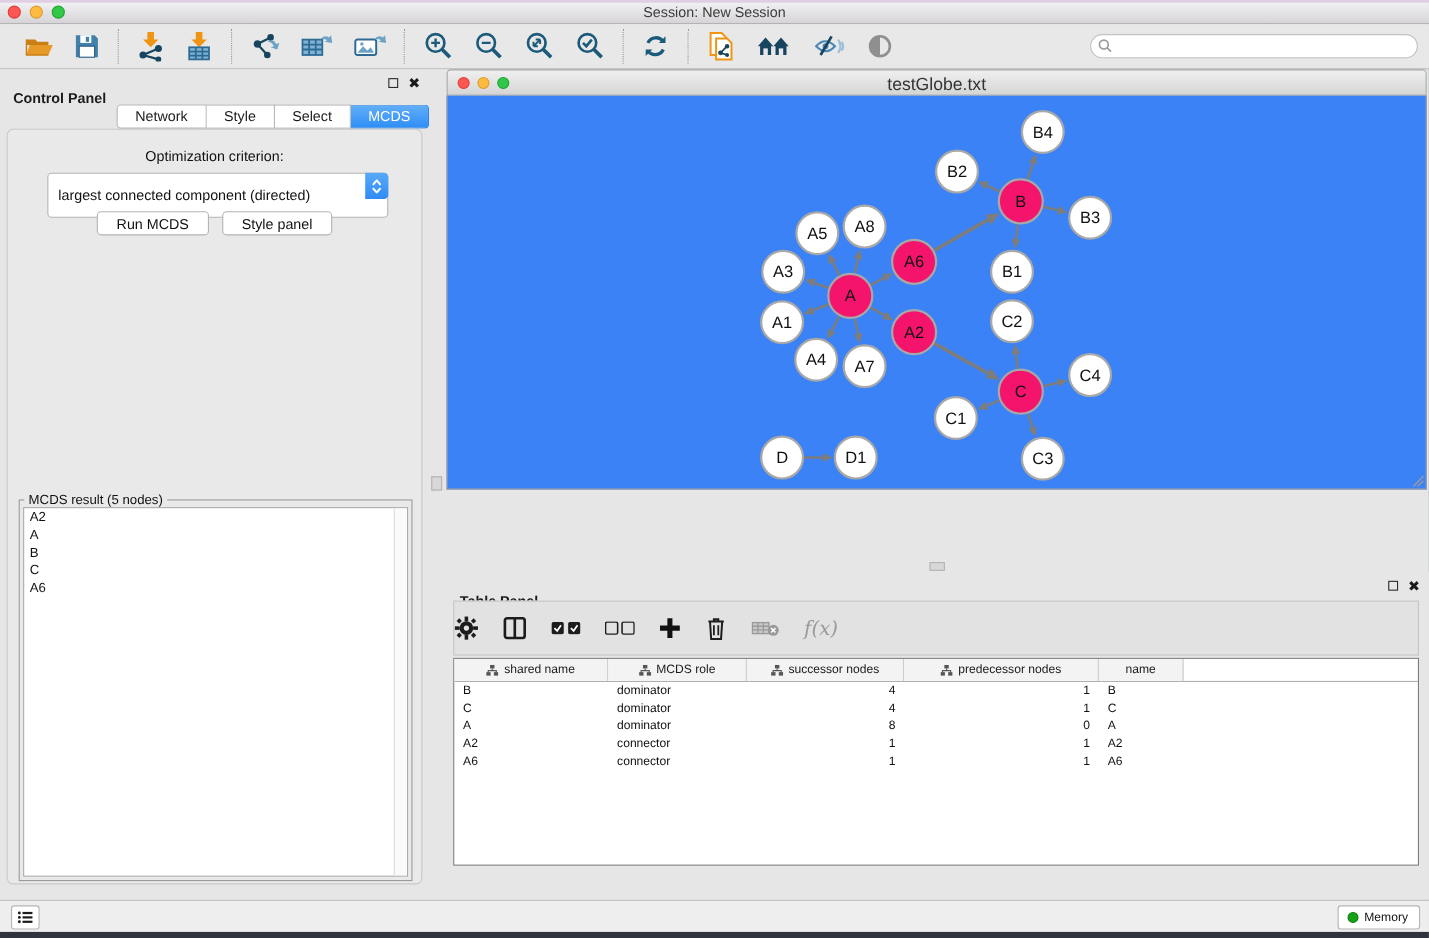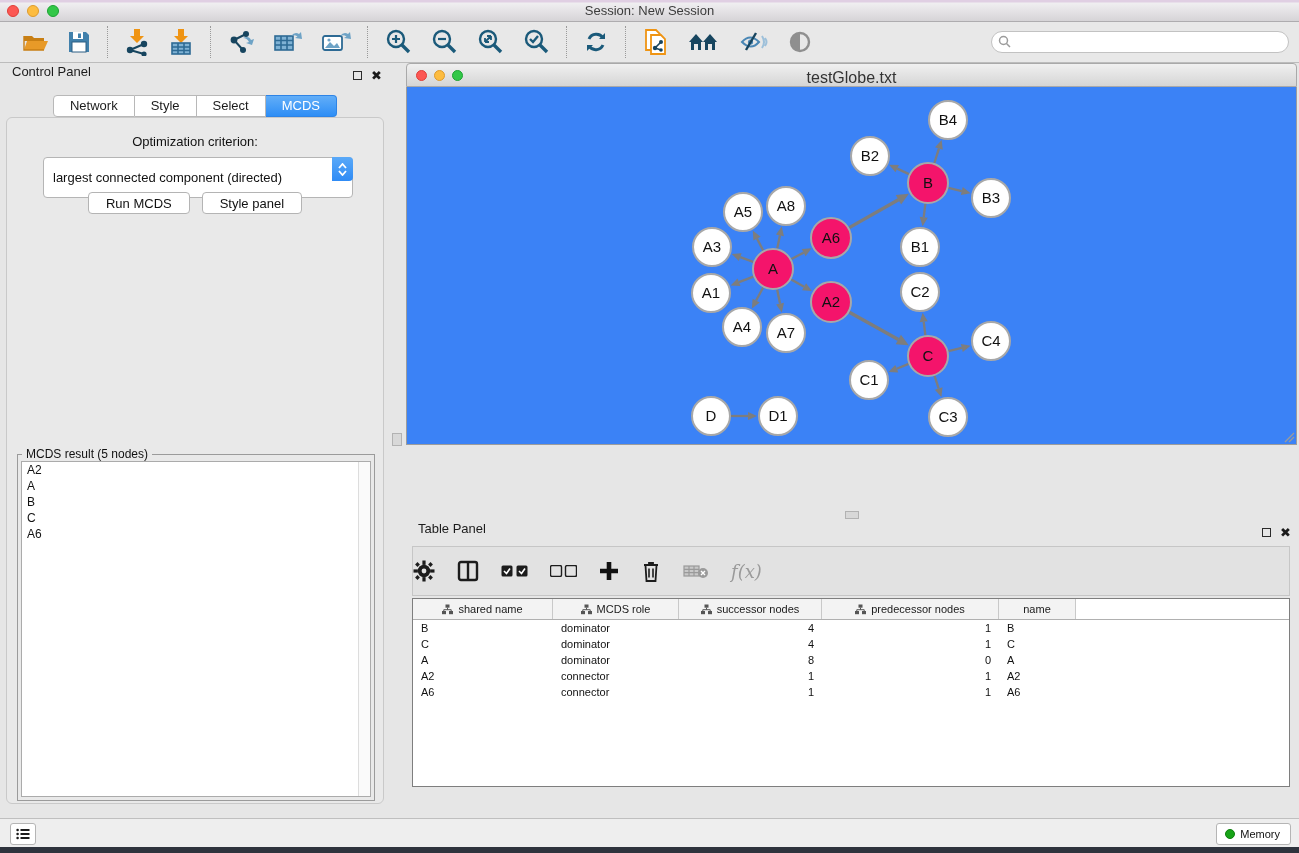--- a/index.html
+++ b/index.html
@@ -27,25 +27,25 @@
     display:flex; align-items:center; justify-content:center; }
   .tsep { width:1px; height:32px; border-left:1px dotted #9a9a9a; margin:0 7px; }
   .searchwrap { margin-left:auto; margin-right:10px; position:relative; width:298px; height:22px; }
   .searchwrap input { width:100%; height:100%; border:1px solid #c2c2c2; border-radius:11px;
     background:#fff; padding-left:24px; font-size:12px; outline:none; }
   .searchwrap svg { position:absolute; left:7px; top:4px; }
 
   
   .control-panel { position:absolute; left:0; top:63px; width:390px; height:755px; background:#e6e6e6; }
   .panel-titlerow { position:absolute; left:0; top:0; width:100%; height:26px; }
-  .panel-title { position:absolute; left:12px; top:1px; font-size:13px; color:#1c1c1c; }
+  .panel-title { position:absolute; left:12px; top:19px; font-size:13px; color:#1c1c1c;font-weight:bold; }
   .panel-controls { position:absolute; right:8px; top:7px; display:flex; gap:9px; align-items:center; }
   .float-box { width:9px; height:9px; border:1.5px solid #2b2b2b; display:inline-block; }
   .close-x { font-size:13px; font-weight:bold; color:#1a1a1a; line-height:11px; }
-  .seg-tabs { position:absolute; left:0; right:0; top:32px; display:flex; justify-content:center; }
+  .seg-tabs { position:absolute; left:0; right:0; top:32px; display:flex; justify-content:flex-end; }
   .seg { height:22px; line-height:20px; padding:0 16px; background:#fff; border:1px solid #b8b8b8;
     border-left:none; font-size:13px; color:#1c1c1c; }
   .seg:first-child { border-left:1px solid #b8b8b8; border-radius:4px 0 0 4px; }
   .seg:last-child { border-radius:0 4px 4px 0; }
   .seg.active { background:linear-gradient(180deg,#62aef8,#2e8ef6); border-color:#2e84e6; color:#fff; }
   .cp-body { position:absolute; left:6px; right:6px; top:54px; bottom:14px;
     background:#e9e9e9; border:1px solid #c9c9c9; border-radius:6px; }
   .opt-label { position:absolute; left:0; right:0; top:16px; text-align:center; font-size:13px; color:#111; }
   .dropdown { position:absolute; left:36px; right:30px; top:39px; height:41px; background:#fff;
     border:1px solid #b5b5b5; border-radius:4px; font-size:13px; color:#111;

